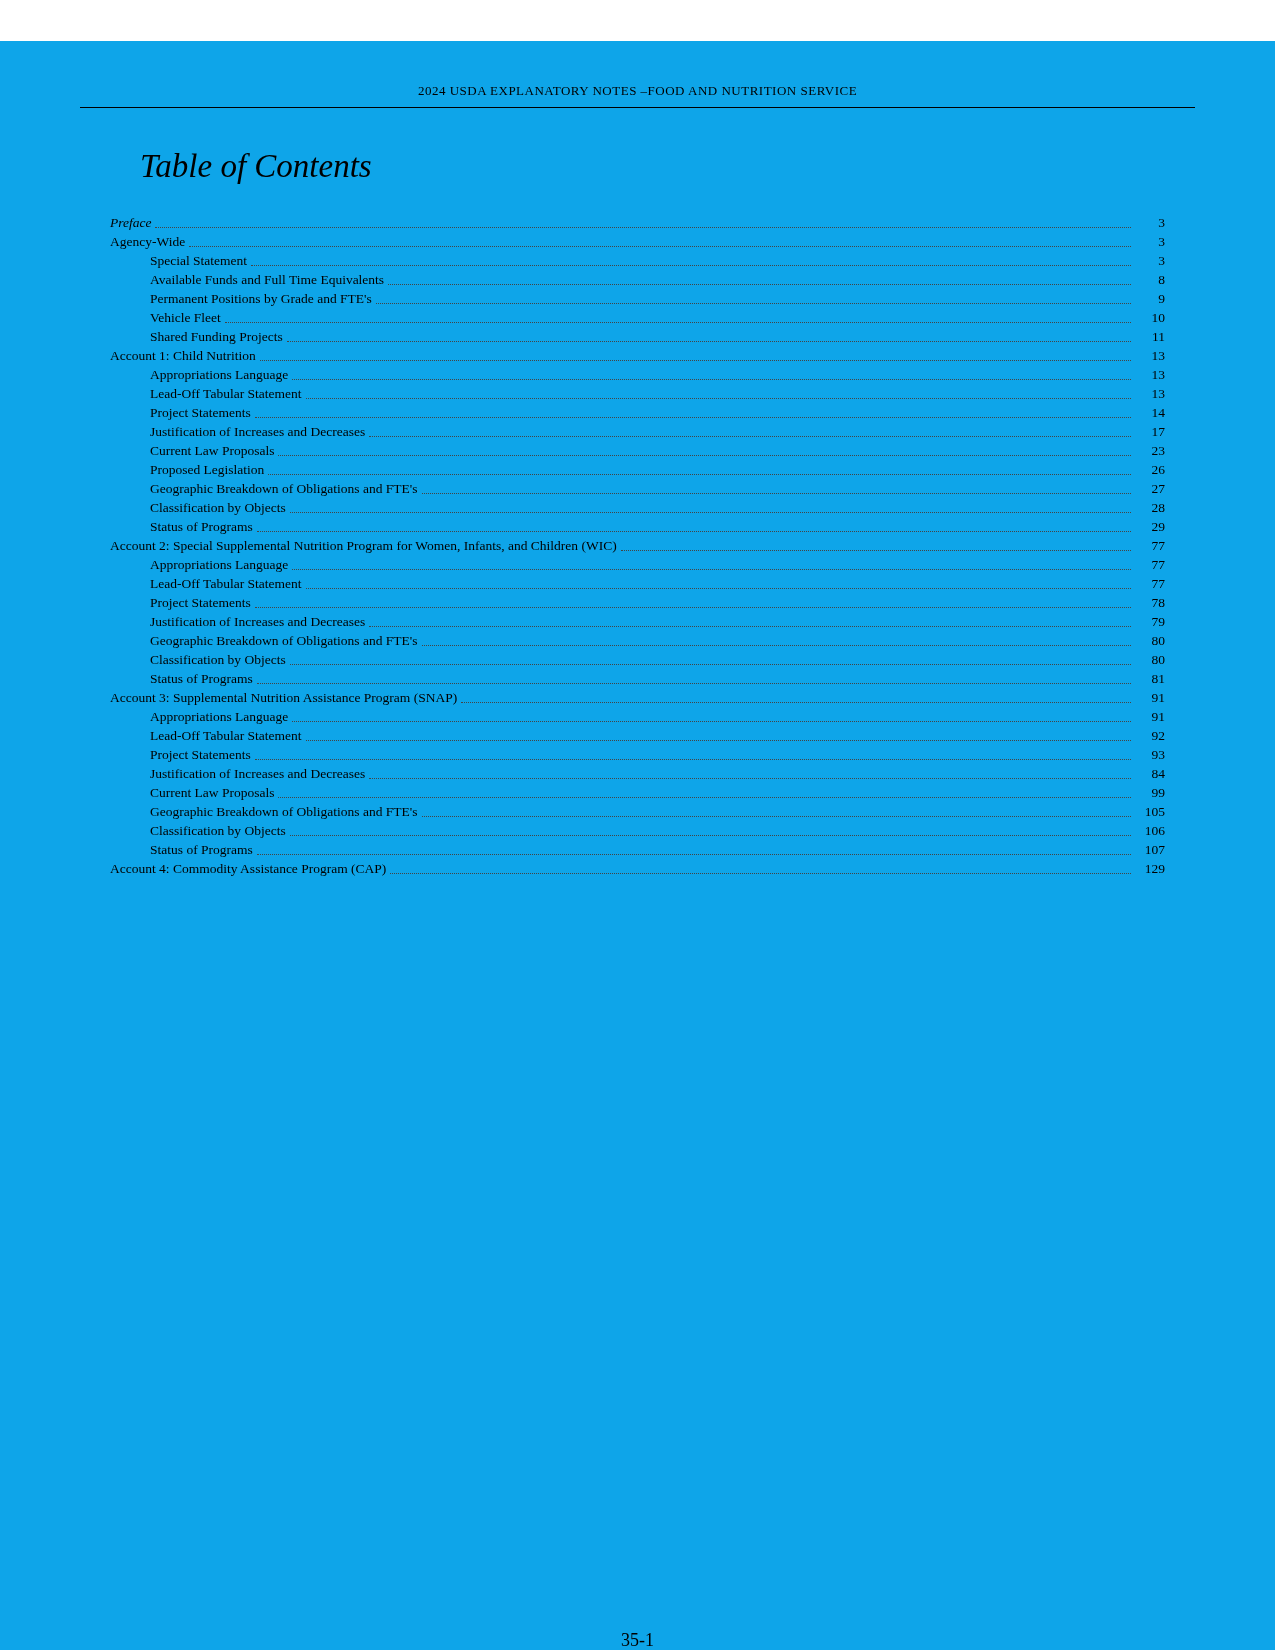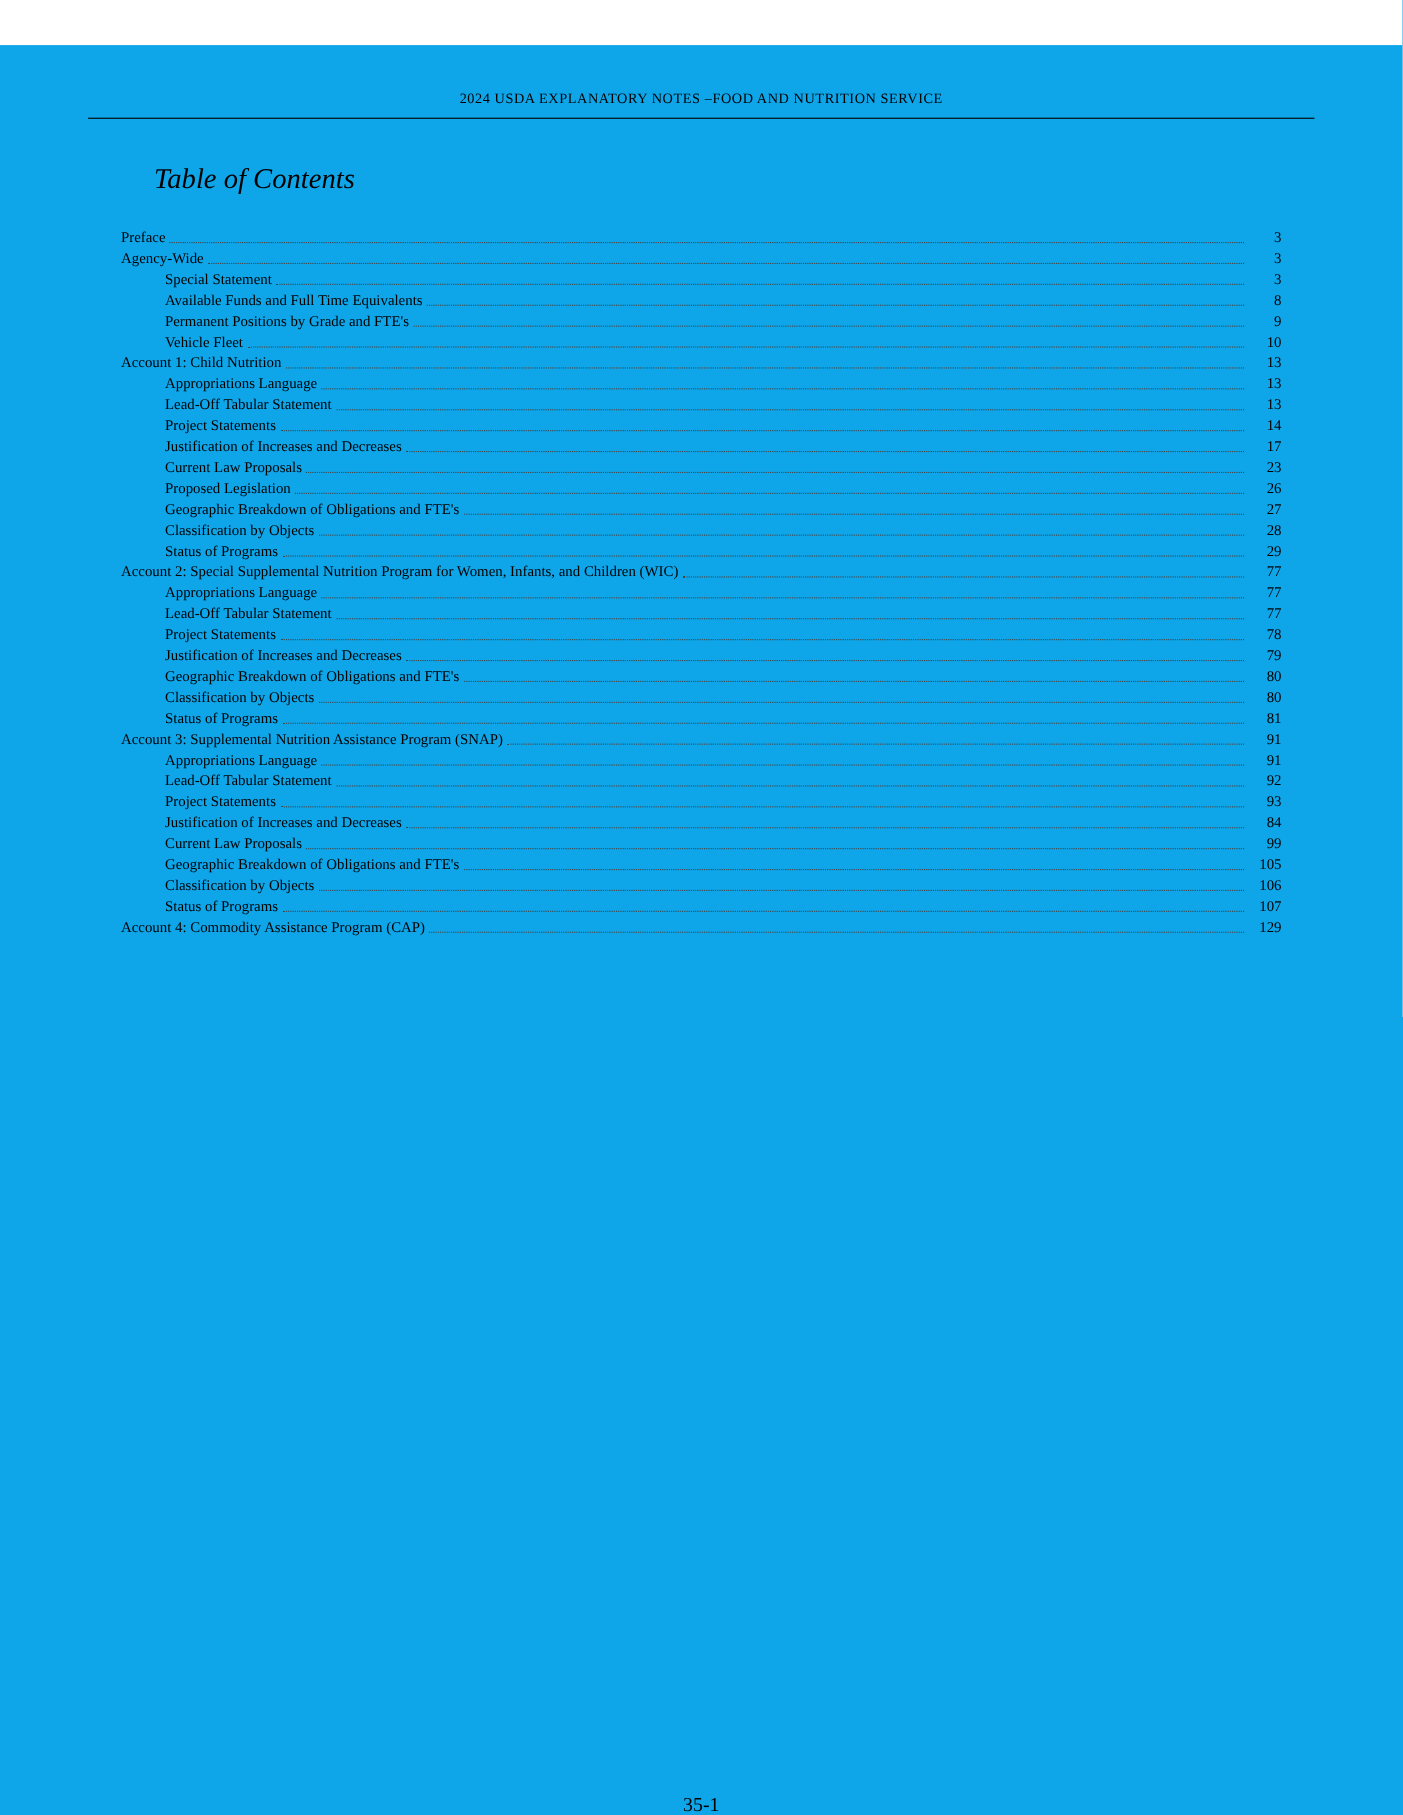--- a/index.html
+++ b/index.html
@@ -32,21 +32,21 @@
       margin-bottom: 40px;
     }
 
     .header-title {
       font-size: 13px;
       font-family: "Times New Roman", Times, serif;
       letter-spacing: 0.5px;
     }
 
     .toc-title {
-      font-size: 26px;
+      font-size: 33px;
       font-style: italic;
       font-family: "Times New Roman", Times, serif;
       margin-bottom: 28px;
       margin-left: 30px;
     }
 
     .toc-row {
       display: flex;
       align-items: flex-end;
       width: 100%;
@@ -96,21 +96,21 @@
   <div class="header">
     <span class="header-title">2024 USDA EXPLANATORY NOTES –FOOD AND NUTRITION SERVICE</span>
   </div>
 
   <div class="entries-container">
     <div class="toc-title">Table of Contents</div>
 
     <div id="toc-entries">
 
     <div class="toc-row">
-          <span class="label" style="padding-left: 0px;">Preface</span>
+          <span class="label" style="padding-left: 0px; font-style: italic;">Preface</span>
           <span class="dots"></span>
           <span class="pagenum">3</span>
         </div>
         <div class="toc-row">
           <span class="label" style="padding-left: 0px;">Agency-Wide</span>
           <span class="dots"></span>
           <span class="pagenum">3</span>
         </div>
         <div class="toc-row">
           <span class="label" style="padding-left: 40px;">Special Statement</span>
@@ -124,20 +124,25 @@
         </div>
         <div class="toc-row">
           <span class="label" style="padding-left: 40px;">Permanent Positions by Grade and FTE's</span>
           <span class="dots"></span>
           <span class="pagenum">9</span>
         </div>
         <div class="toc-row">
           <span class="label" style="padding-left: 40px; text-align: right;">Vehicle Fleet</span>
           <span class="dots"></span>
           <span class="pagenum">10</span>
+        </div>
+        <div class="toc-row">
+          <span class="label" style="padding-left: 40px;">Shared Funding Projects</span>
+          <span class="dots"></span>
+          <span class="pagenum">11</span>
         </div>
         <div class="toc-row">
           <span class="label" style="padding-left: 0px;">Account 1: Child Nutrition</span>
           <span class="dots"></span>
           <span class="pagenum">13</span>
         </div>
         <div class="toc-row">
           <span class="label" style="padding-left: 40px;">Appropriations Language</span>
           <span class="dots"></span>
           <span class="pagenum">13</span>

